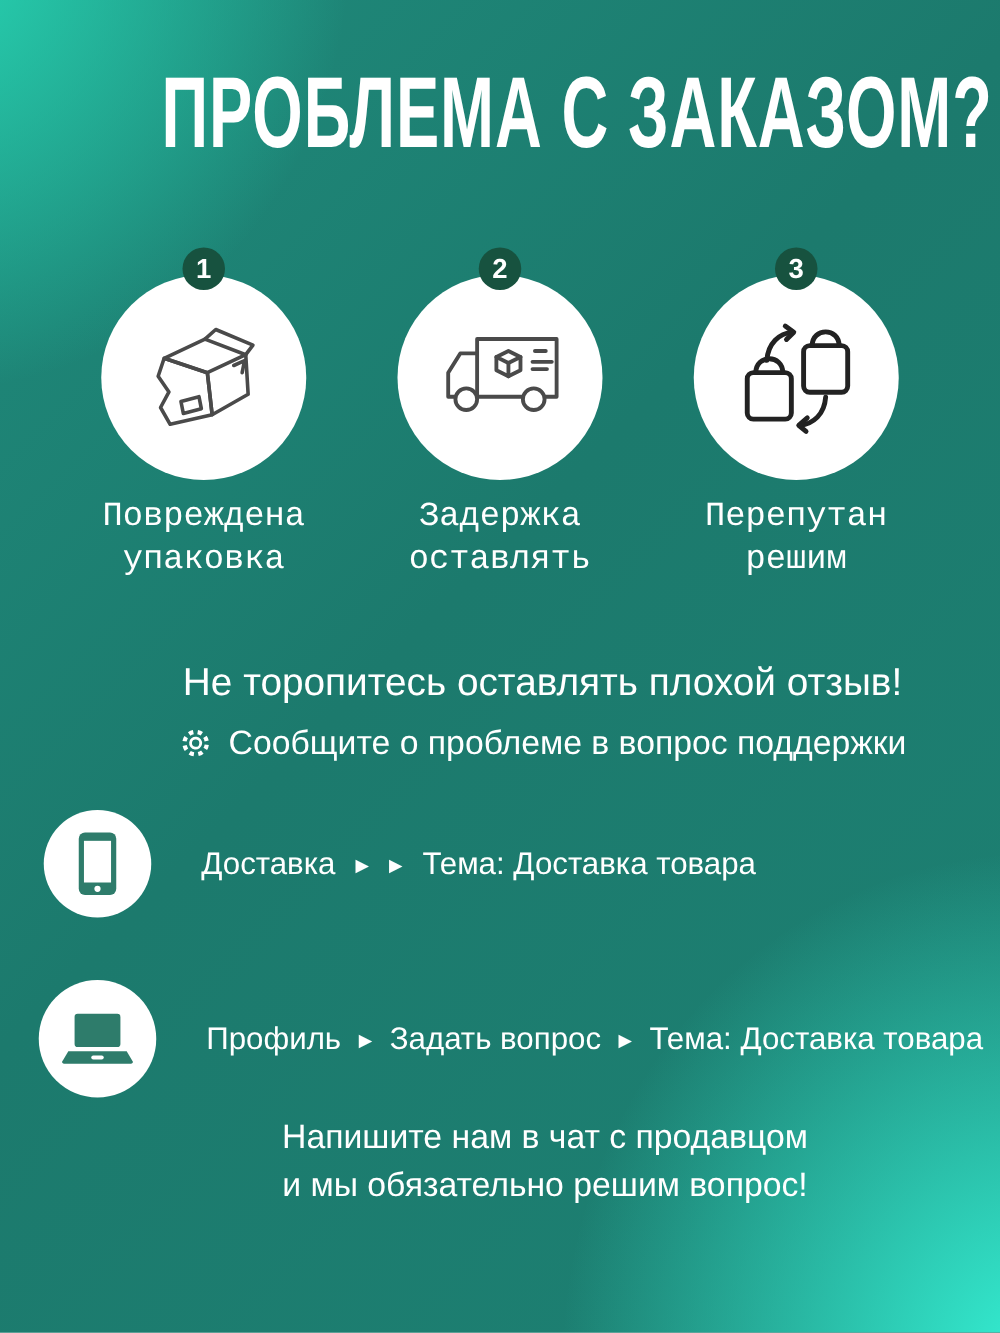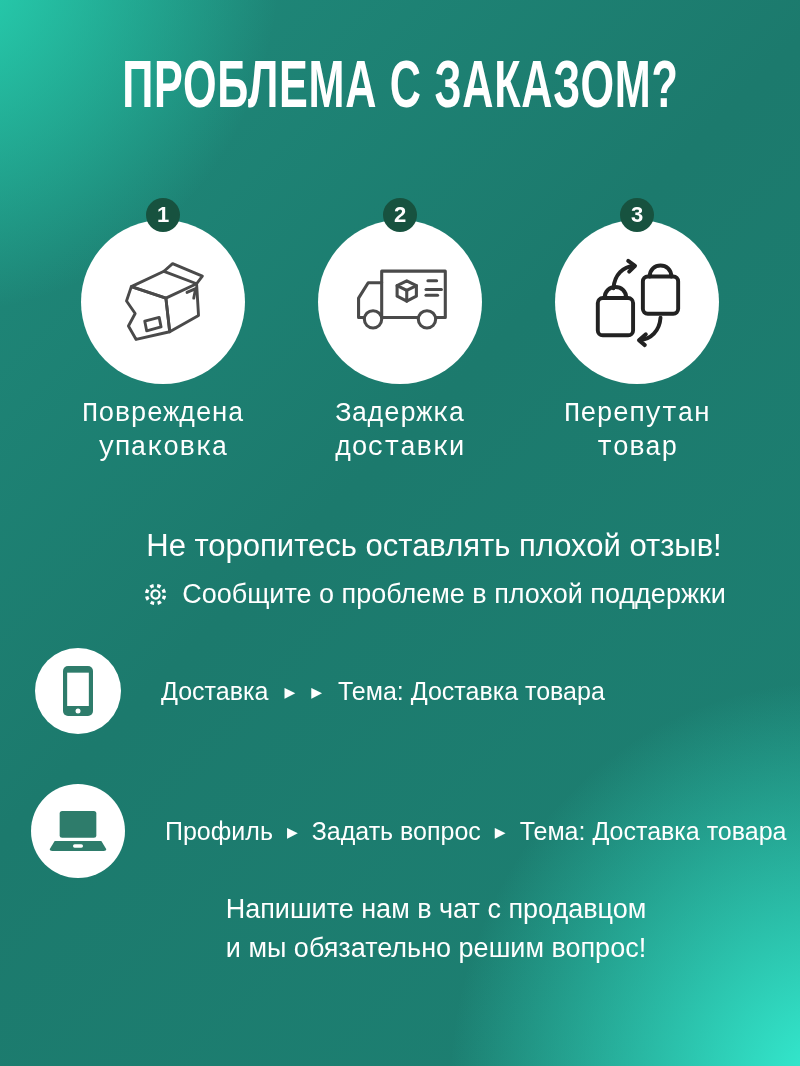--- a/index.html
+++ b/index.html
@@ -8,21 +8,21 @@
     font-family:"Liberation Sans", sans-serif; color:#ffffff;
     background-color:#1c7a6d;
     background-image:
       radial-gradient(500px 520px at -60px -40px, #27d6b4 0%, rgba(39,214,180,0) 68%),
       radial-gradient(560px 600px at 830px 1090px, #35f0d4 0%, rgba(53,240,212,0) 68%),
       linear-gradient(135deg, #1f8a7b 0%, #1c7a6d 45%, #1d8173 100%);
   }
 
   
   .title { position:absolute; top:50px; left:0; width:100%; margin:0;
-           text-align:center; font-size:60px; font-weight:700; }
+           text-align:center; font-size:72px; font-weight:700; }
   .title-inner { display:inline-block; transform:scale(0.72,1.12);
                  white-space:nowrap; letter-spacing:1px; }
 
   
   .problems { position:absolute; top:198px; left:0; width:100%;
               display:flex; justify-content:center; gap:17px; }
   .problem { width:220px; display:flex; flex-direction:column; align-items:center; }
   .badge { width:34px; height:34px; border-radius:50%; background:#17523f;
            display:flex; align-items:center; justify-content:center;
            font-size:22px; font-weight:700; position:relative; z-index:2; }
@@ -97,56 +97,56 @@
             <path d="M52,25 L52,36 L62,41 L62,30"></path>
             <path d="M72,25 L72,36 L62,41"></path>
             <path d="M84,20 h9"></path>
             <path d="M82,29 h16"></path>
             <path d="M82,35 h12"></path>
             <circle cx="27" cy="60" r="9" fill="#ffffff"></circle>
             <circle cx="83" cy="60" r="9" fill="#ffffff"></circle>
           </svg>
         </span>
       </div>
-      <div class="plabel">Задержка доставки</div>
+      <div class="plabel">Задержка оставлять</div>
     </div>
 
     <div class="problem">
       <div class="badge">
         <span>3</span>
       </div>
       <div class="circle">
         <span>
           <svg width="98" height="98" viewBox="0 0 100 100" fill="none" stroke="#222222" stroke-width="4" stroke-linejoin="round" stroke-linecap="round">
             <rect x="56" y="24" width="36" height="38" rx="5"></rect>
             <path d="M63,24 C63,9 85,9 85,24"></path>
             <rect x="10" y="46" width="36" height="38" rx="5"></rect>
             <path d="M17,46 C17,31 39,31 39,46"></path>
             <path d="M26,36 C27,22 36,14 47,13"></path>
             <path d="M41,8 L48,13 L42,19"></path>
             <path d="M74,66 C73,80 64,88 53,89"></path>
             <path d="M59,83 L52,89 L58,94"></path>
           </svg>
         </span>
       </div>
-      <div class="plabel">Перепутан товар</div>
+      <div class="plabel">Перепутан решим</div>
     </div>
 
   </div>
 
   <div class="advice">
     <div class="advice-headline">Не торопитесь оставлять плохой отзыв!</div>
     <div class="advice-sub">
       <span>
         <svg width="27" height="27" viewBox="0 0 24 24" style="transform:rotate(8deg)">
           <circle cx="12" cy="12" r="8" fill="none" stroke="#ffffff" stroke-width="3" stroke-dasharray="3.2 3.1"></circle>
           <circle cx="12" cy="12" r="3.6" fill="none" stroke="#ffffff" stroke-width="2"></circle>
         </svg>
       </span>
-      <span>Сообщите о проблеме в плохой поддержки</span>
+      <span>Сообщите о проблеме в вопрос поддержки</span>
     </div>
   </div>
 
   <div class="how-row r1">
     <div class="device-circle">
       <span>
         <svg width="40" height="54" viewBox="0 0 48 64">
           <rect x="6" y="2" width="36" height="60" rx="6" fill="#2e7c6b"></rect>
           <rect x="11" y="10" width="26" height="40" fill="#ffffff"></rect>
           <circle cx="24" cy="56" r="3" fill="#ffffff"></circle>

